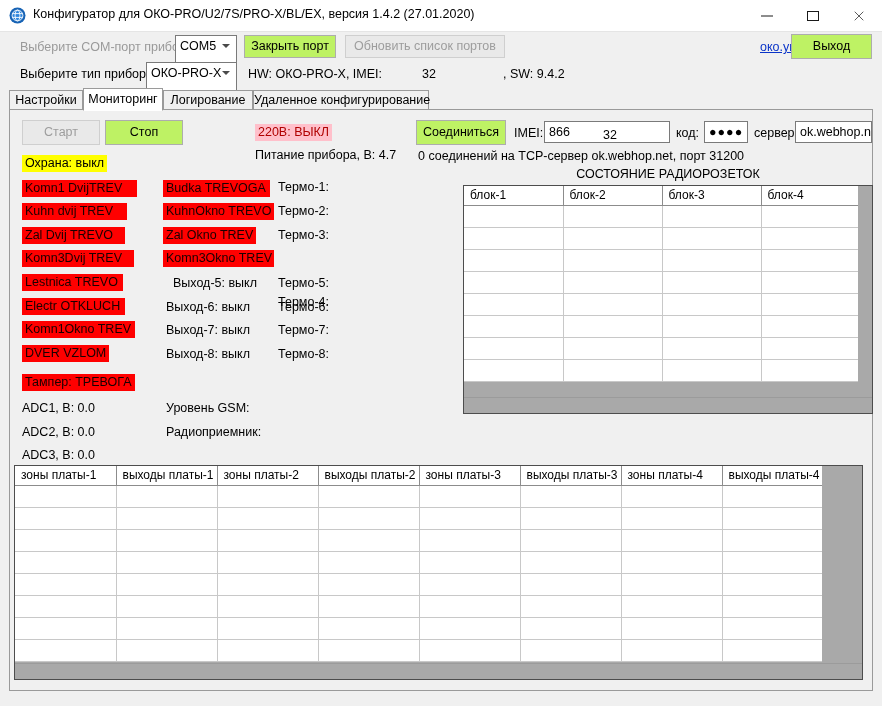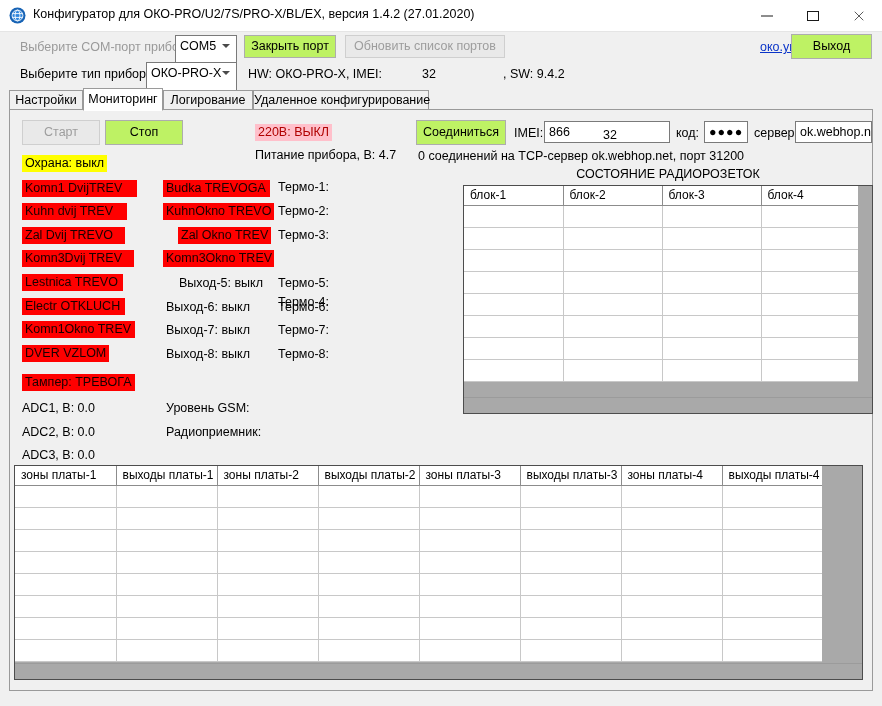--- a/index.html
+++ b/index.html
@@ -357,23 +357,23 @@
     <span class="hl hl-red" style="left:12px; top:235px; width:87px;">DVER VZLOM</span>
 
     <span class="hl hl-red" style="left:12px; top:264px; width:113px;">Тампер: ТРЕВОГА</span>
 
     <span class="plain" style="left:12px; top:291px;">ADC1, В: 0.0</span>
     <span class="plain" style="left:12px; top:315px;">ADC2, В: 0.0</span>
     <span class="plain" style="left:12px; top:338px;">ADC3, В: 0.0</span>
 
     <span class="hl hl-red" style="left:153px; top:70px;  width:107px;">Budka TREVOGA</span>
     <span class="hl hl-red" style="left:153px; top:93px;  width:111px;">KuhnOkno TREVO</span>
-    <span class="hl hl-red" style="left:153px; top:117px; width:93px;margin-left:15px;">Zal Okno TREV</span>
+    <span class="hl hl-red" style="left:153px; top:117px; width:93px;">Zal Okno TREV</span>
     <span class="hl hl-red" style="left:153px; top:140px; width:111px;">Komn3Okno TREV</span>
-    <span class="plain" style="left:169px; top:166px;text-align:center;">Выход-5: выкл</span>
+    <span class="plain" style="left:163px; top:166px;text-align:center;">Выход-5: выкл</span>
     <span class="plain" style="left:156px; top:190px;">Выход-6: выкл</span>
     <span class="plain" style="left:156px; top:213px;">Выход-7: выкл</span>
     <span class="plain" style="left:156px; top:237px;">Выход-8: выкл</span>
 
     <span class="plain" style="left:268px; top:70px;">Термо-1:</span>
     <span class="plain" style="left:268px; top:94px;">Термо-2:</span>
     <span class="plain" style="left:268px; top:118px;">Термо-3:</span>
     <span class="plain" style="left:268px; top:142px;margin-top:43px;">Термо-4:</span>
     <span class="plain" style="left:268px; top:166px;">Термо-5:</span>
     <span class="plain" style="left:268px; top:190px;">Термо-6:</span>

